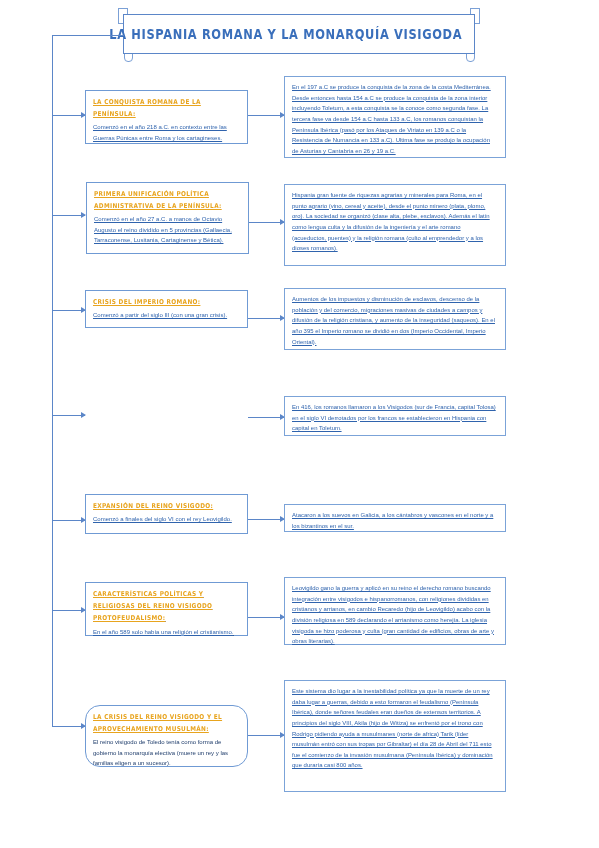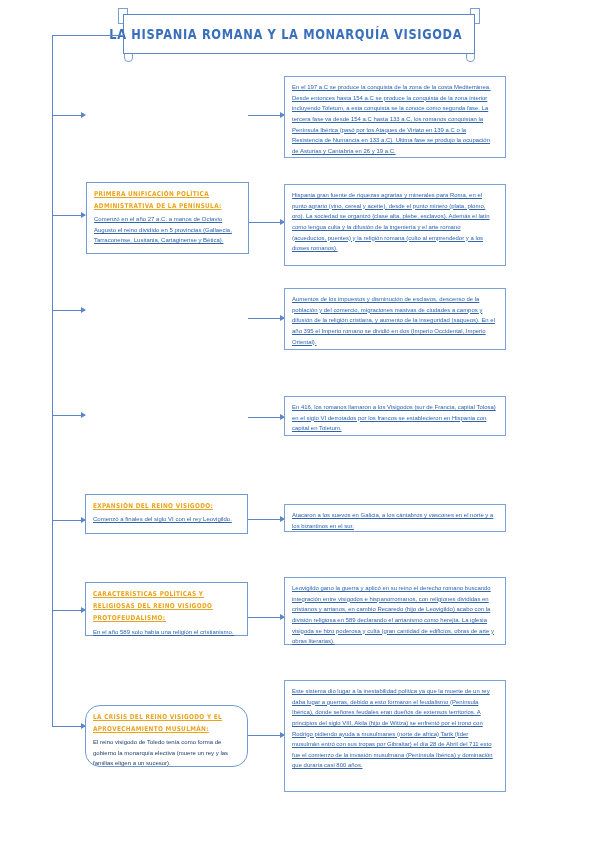--- a/index.html
+++ b/index.html
@@ -185,32 +185,40 @@
   <div class="branch" style="top:726px; width:33px;"></div>
 
   <div class="h-arrow" style="left:248px; top:115px; width:36px;"></div>
   <div class="h-arrow" style="left:248px; top:222px; width:36px;"></div>
   <div class="h-arrow" style="left:248px; top:318px; width:36px;"></div>
   <div class="h-arrow" style="left:248px; top:417px; width:36px;"></div>
   <div class="h-arrow" style="left:248px; top:519px; width:36px;"></div>
   <div class="h-arrow" style="left:248px; top:617px; width:36px;"></div>
   <div class="h-arrow" style="left:248px; top:735px; width:36px;"></div>
 
+  <div class="box left" style="left:85px; top:90px; width:163px; height:54px;">
+    <div class="heading">La conquista romana de la Península:</div>
+    <div class="body-text">Comenzó en el año 218 a.C. en contexto entre las Guerras Púnicas entre Roma y los cartagineses.</div>
+  </div>
   <div class="box right" style="left:284px; top:76px; width:222px; height:82px;">
     <div class="body-text">En el 197 a.C se produce la conquista de la zona de la costa Mediterránea. Desde entonces hasta 154 a.C se produce la conquista de la zona interior incluyendo Toletum, a esta conquista se la conoce como segunda fase. La tercera fase va desde 154 a.C hasta 133 a.C, los romanos conquistan la Península Ibérica (pasó por los Ataques de Viriato en 139 a.C o la Resistencia de Numancia en 133 a.C). Ultima fase se produjo la ocupación de Asturias y Cantabria en 26 y 19 a.C.</div>
   </div>
 
   <div class="box left" style="left:86px; top:182px; width:163px; height:72px;">
     <div class="heading">Primera unificación política administrativa de la Península:</div>
     <div class="body-text">Comenzó en el año 27 a.C. a manos de Octavio Augusto el reino dividido en 5 provincias (Gallaecia, Tarraconense, Lusitania, Cartaginense y Bética).</div>
   </div>
   <div class="box right" style="left:284px; top:184px; width:222px; height:82px;">
     <div class="body-text">Hispania gran fuente de riquezas agrarias y minerales para Roma, en el punto agrario (vino, cereal y aceite), desde el punto minero (plata, plomo, oro). La sociedad se organizó (clase alta, plebe, esclavos). Además el latín como lengua culta y la difusión de la ingeniería y el arte romano (acueductos, puentes) y la religión romana (culto al emprendedor y a los dioses romanos).</div>
   </div>
 
+  <div class="box left" style="left:85px; top:290px; width:163px; height:38px;">
+    <div class="heading">Crisis del imperio romano:</div>
+    <div class="body-text">Comenzó a partir del siglo III (con una gran crisis).</div>
+  </div>
   <div class="box right" style="left:284px; top:288px; width:222px; height:62px;">
     <div class="body-text">Aumentos de los impuestos y disminución de esclavos, descenso de la población y del comercio, migraciones masivas de ciudades a campos y difusión de la religión cristiana, y aumento de la inseguridad (saqueos). En el año 395 el Imperio romano se dividió en dos (Imperio Occidental, Imperio Oriental).</div>
   </div>
 
   <div class="box right" style="left:284px; top:396px; width:222px; height:40px;">
     <div class="body-text">En 416, los romanos llamaron a los Visigodos (sur de Francia, capital Tolosa) en el siglo VI derrotados por los francos se establecieron en Hispania con capital en Toletum.</div>
   </div>
 
   <div class="box left" style="left:85px; top:494px; width:163px; height:40px;">
     <div class="heading">Expansión del reino visigodo:</div>

